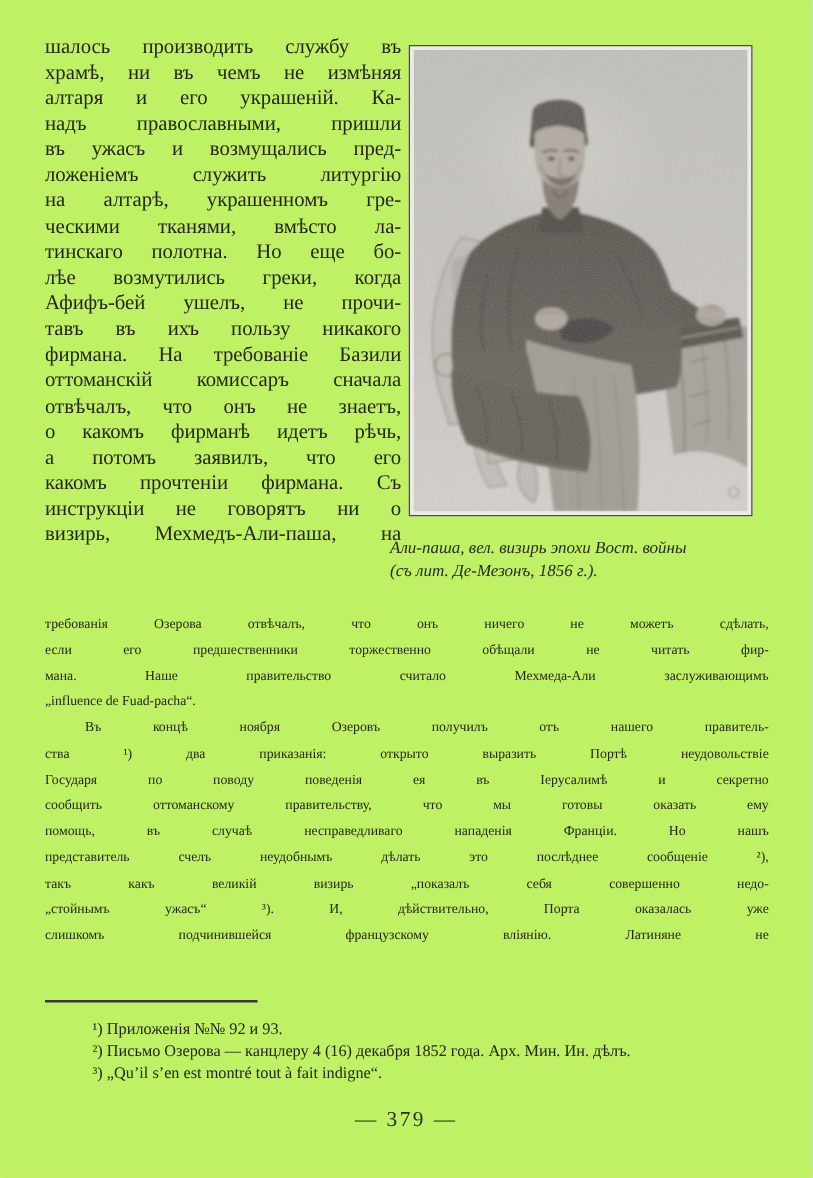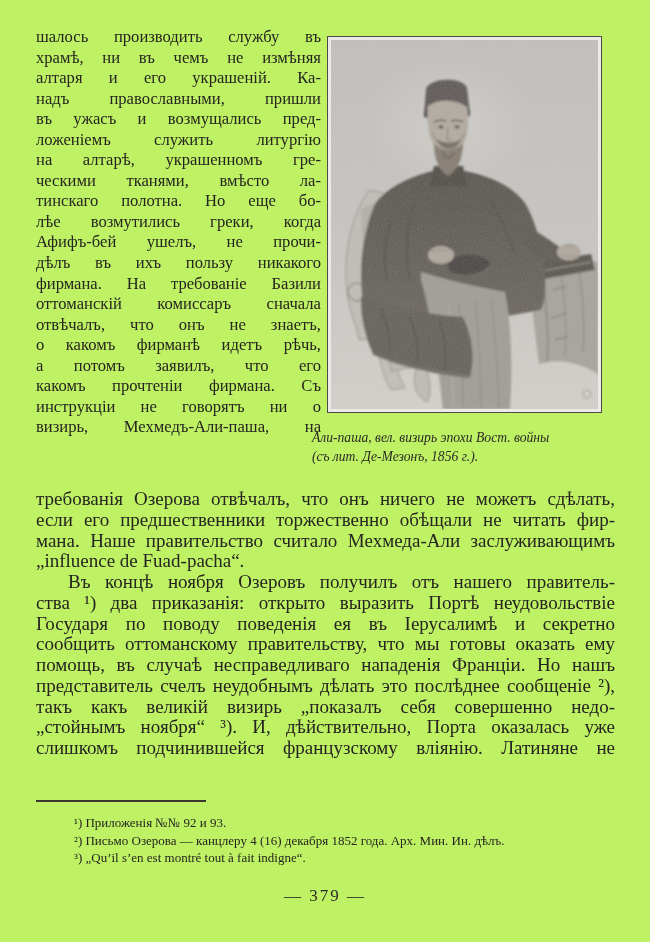--- a/index.html
+++ b/index.html
@@ -30,21 +30,21 @@
   .figure-frame svg{ display:block; width:267px; height:369px; }
   .figure-caption{
     position:absolute; left:312px; top:428px; width:306px;
     text-align:left; font-style:italic;
     font-size:13.6px; line-height:19px; color:#2b2926;
   }
 
   
   .body-text{
     position:absolute; left:36px; top:489px; width:579px;
-    font-size:19px; line-height:20.75px;
+    font-size:11px; line-height:20.75px;
   }
   .para{ margin:0; }
 
   
   .fn-rule{
     position:absolute; left:36px; top:800px; width:170px; height:0;
     border-top:2px solid #39372f;
   }
   .footnotes{
     position:absolute; left:36px; top:814px; width:580px;
@@ -67,21 +67,21 @@
       <div class="jline">храмѣ, ни въ чемъ не измѣняя</div>
       <div class="jline">алтаря и его украшеній. Ка-</div>
       <div class="jline">надъ православными, пришли</div>
       <div class="jline">въ ужасъ и возмущались пред-</div>
       <div class="jline">ложеніемъ служить литургію</div>
       <div class="jline">на алтарѣ, украшенномъ гре-</div>
       <div class="jline">ческими тканями, вмѣсто ла-</div>
       <div class="jline">тинскаго полотна. Но еще бо-</div>
       <div class="jline">лѣе возмутились греки, когда</div>
       <div class="jline">Афифъ-бей ушелъ, не прочи-</div>
-      <div class="jline">дѣлъ въ ихъ пользу никакого</div>
+      <div class="jline">тавъ въ ихъ пользу никакого</div>
       <div class="jline">фирмана. На требованіе Базили</div>
       <div class="jline">оттоманскій комиссаръ сначала</div>
       <div class="jline">отвѣчалъ, что онъ не знаетъ,</div>
       <div class="jline">о какомъ фирманѣ идетъ рѣчь,</div>
       <div class="jline">а потомъ заявилъ, что его</div>
       <div class="jline">какомъ прочтеніи фирмана. Съ</div>
       <div class="jline">инструкціи не говорятъ ни о</div>
       <div class="jline">визирь, Мехмедъ-Али-паша, на</div>
     </div>
 
@@ -203,21 +203,21 @@
         <div class="jline endline">„influence de Fuad-pacha“.</div>
       </div>
     <div class="para">
         <div class="jline indent">Въ концѣ ноября Озеровъ получилъ отъ нашего правитель-</div>
         <div class="jline">ства ¹) два приказанія: открыто выразить Портѣ неудовольствіе</div>
         <div class="jline">Государя по поводу поведенія ея въ Іерусалимѣ и секретно</div>
         <div class="jline">сообщить оттоманскому правительству, что мы готовы оказать ему</div>
         <div class="jline">помощь, въ случаѣ несправедливаго нападенія Франціи. Но нашъ</div>
         <div class="jline">представитель счелъ неудобнымъ дѣлать это послѣднее сообщеніе ²),</div>
         <div class="jline">такъ какъ великій визирь „показалъ себя совершенно недо-</div>
-        <div class="jline">„стойнымъ ноября“ ³). И, дѣйствительно, Порта оказалась уже</div>
+        <div class="jline">„стойнымъ ужасъ“ ³). И, дѣйствительно, Порта оказалась уже</div>
         <div class="jline">слишкомъ подчинившейся французскому вліянію. Латиняне не</div>
       </div>
   </div>
 
   <div class="fn-rule"></div>
   <div class="footnotes">
       <div class="fnote">¹) Приложенія №№ 92 и 93.</div>
       <div class="fnote">²) Письмо Озерова — канцлеру 4 (16) декабря 1852 года. Арх. Мин. Ин. дѣлъ.</div>
       <div class="fnote">³) „Qu’il s’en est montré tout à fait indigne“.</div>
     </div>

